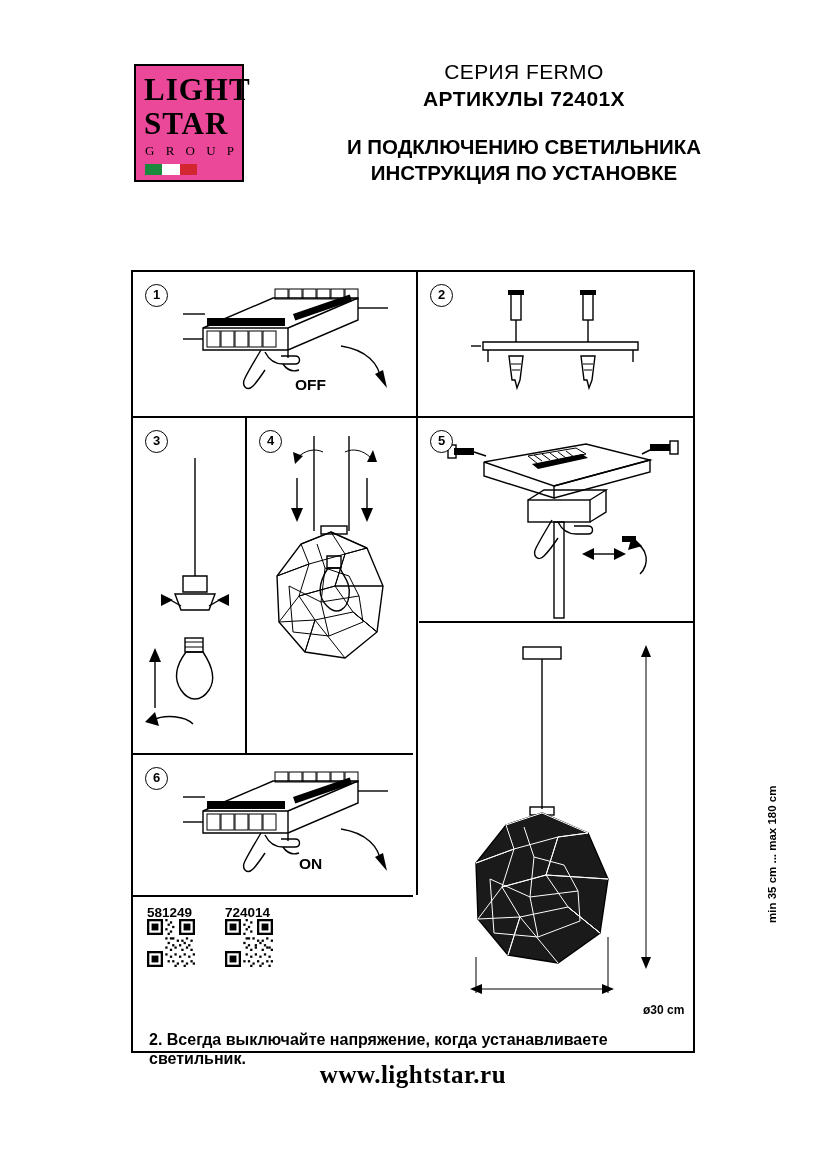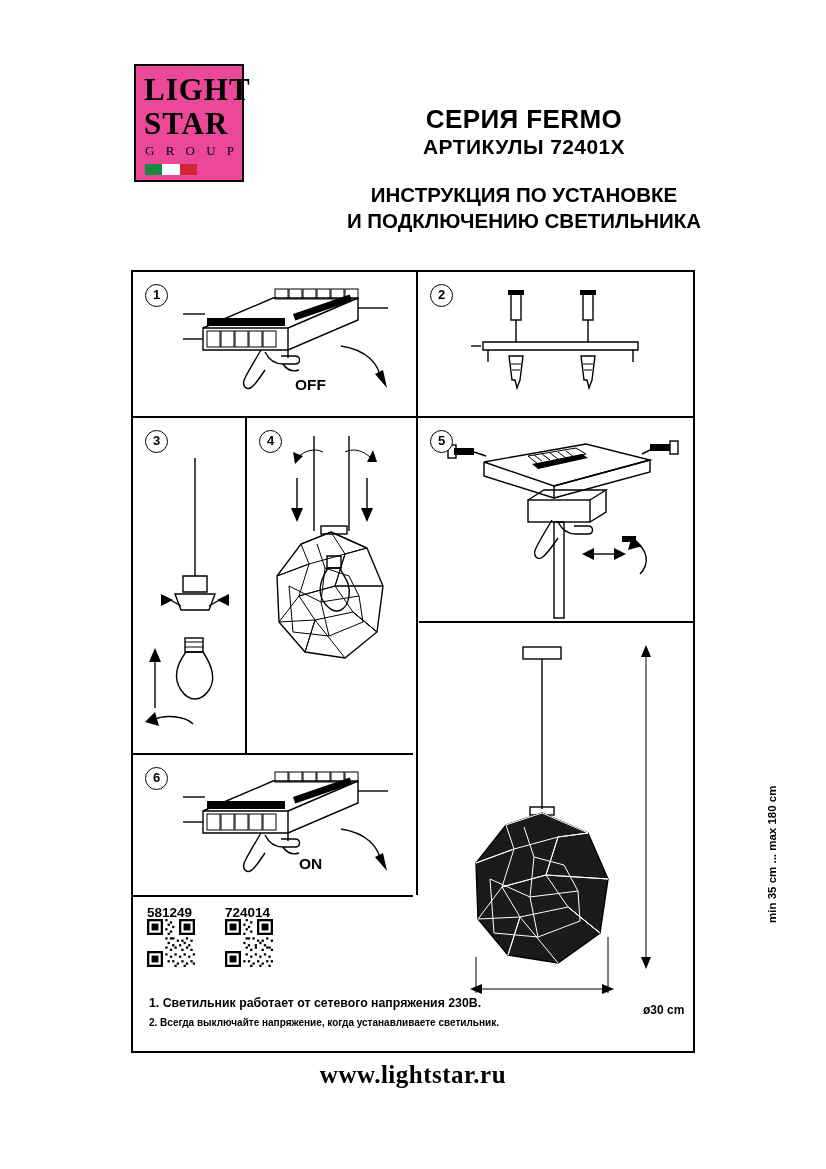--- a/index.html
+++ b/index.html
@@ -73,25 +73,24 @@
   }
   .flag i { display: block; height: 100%; width: 33.34%; }
 
   .head-lines {
     position: absolute;
     left: 244px; top: 8px;
     width: 560px;
     text-align: center;
   }
   .head-series {
-    font-size: 26px;
-    font-weight: bold;
+    font-size: 21px;
+    font-weight: normal;
     letter-spacing: 0.4px;
     line-height: 27px;
-    margin-top: 48px;
   }
   .head-art {
     font-size: 21px;
     font-weight: bold;
     letter-spacing: 0.4px;
     line-height: 27px;
   }
   .head-instr {
     margin-top: 22px;
     font-size: 20.5px;
@@ -194,22 +193,22 @@
         <i style="background:#1a8a3c"></i>
           <i style="background:#ffffff"></i>
           <i style="background:#d22630"></i>
       </div>
     </div>
 
     <div class="head-lines">
       <div class="head-series">СЕРИЯ FERMO</div>
       <div class="head-art">АРТИКУЛЫ 72401X</div>
       <div class="head-instr">
+        <div>И ПОДКЛЮЧЕНИЮ СВЕТИЛЬНИКА</div>
         <div>ИНСТРУКЦИЯ ПО УСТАНОВКЕ</div>
-        <div>И ПОДКЛЮЧЕНИЮ СВЕТИЛЬНИКА</div>
       </div>
     </div>
   </div>
 
   <div class="frame">
 
     <div class="hline" style="left:0; top:144px; width:560px; height:2px;"></div>
     <div class="hline" style="left:0; top:481px; width:280px; height:2px;"></div>
     <div class="hline" style="left:286px; top:349px; width:274px; height:2px;"></div>
     <div class="hline" style="left:0; top:623px; width:280px; height:2px;"></div>
@@ -630,21 +629,20 @@
           <rect x="18" y="18" width="1" height="1"></rect>
             <rect x="20" y="18" width="1" height="1"></rect>
           <rect x="11" y="20" width="1" height="1"></rect>
             <rect x="15" y="20" width="1" height="1"></rect>
           <rect x="19" y="20" width="1" height="1"></rect>
         </g>
       </svg>
     </div>
 
     <div class="cell" style="left:16px; top:722px; width:540px; height:56px;">
-      <div style="font-size:12.3px;font-weight:bold;line-height:19px;">1. Светильник работает от сетевого напряжения 230В.</div>
-      <div style="font-size:10px;font-weight:bold;line-height:19px;">2. Всегда выключайте напряжение, когда устанавливаете светильник.</div>
+      <div style="font-size:16px;font-weight:bold;line-height:19px;margin-top:36px;">2. Всегда выключайте напряжение, когда устанавливаете светильник.</div>
     </div>
 
   </div>
 
   <div class="footer">www.lightstar.ru</div>
 
 </div>
 
 </body></html>

